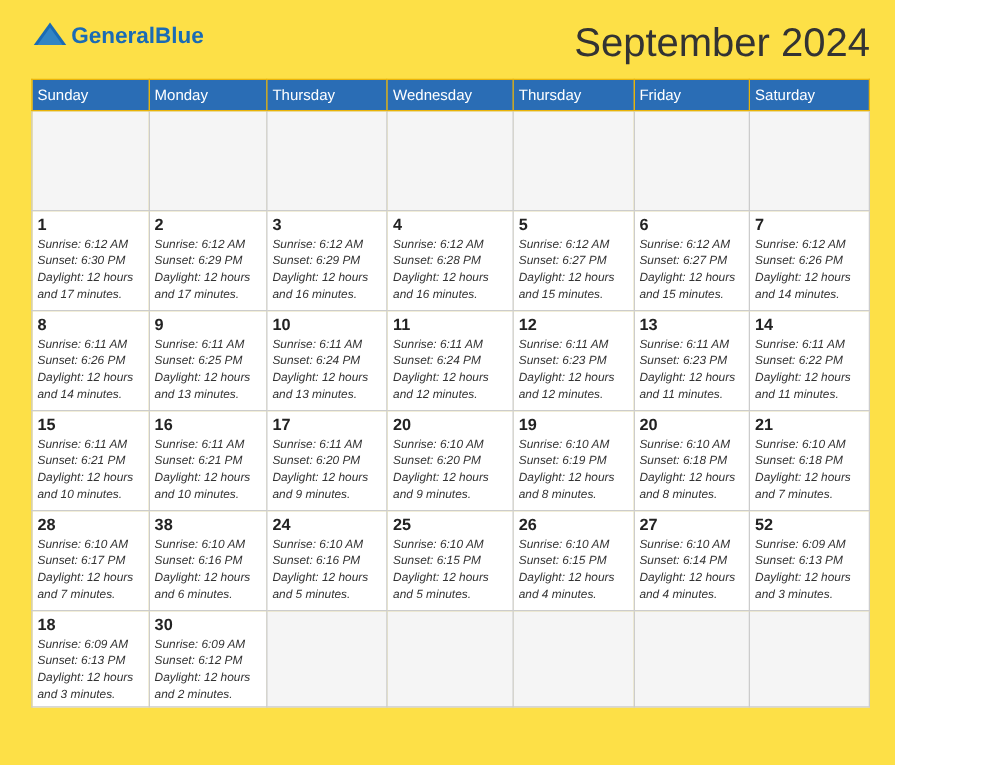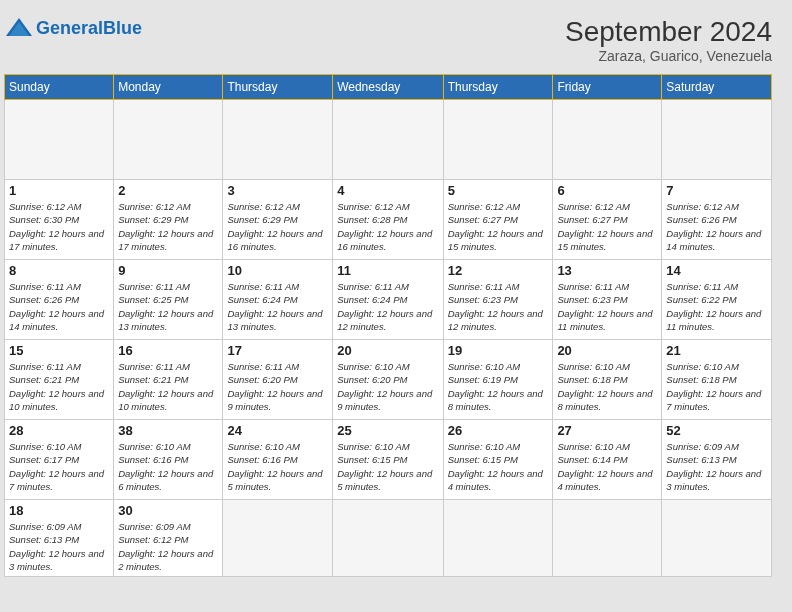--- a/index.html
+++ b/index.html
@@ -4,24 +4,24 @@
   <style>
     * { margin: 0; padding: 0; box-sizing: border-box; }
     body {
       font-family: Arial, sans-serif;
       background: #fff;
       width: 792px;
       height: 612px;
       overflow: hidden;
     }
     .page {
-      width: 792px;
+      width: 716px;
       height: 612px;
-      padding: 16px 20px 10px 4px;
-      background: #e5e5e5;
+      padding: 16px 20px 10px 25px;
+      background: #fde047;
     }
     .header {
       display: flex;
       align-items: flex-start;
       justify-content: space-between;
       margin-bottom: 10px;
     }
     .logo {
       display: flex;
       align-items: center;
@@ -36,21 +36,21 @@
     }
     .logo-icon {
       width: 30px;
       height: 24px;
       margin-right: 2px;
     }
     .title-block {
       text-align: right;
     }
     .month-title {
-      font-size: 28px;
+      font-size: 32px;
       font-weight: normal;
       color: #333;
     }
     .location {
       font-size: 14px;
       color: #555;
     }
     .calendar {
       width: 100%;
       border-collapse: collapse;
@@ -102,21 +102,20 @@
       <svg class="logo-icon" viewBox="0 0 30 24" xmlns="http://www.w3.org/2000/svg">
         <polygon points="15,2 28,20 2,20" fill="#1a6bb5"></polygon>
         <polygon points="15,6 25,20 5,20" fill="#4a9fd4" opacity="0.5"></polygon>
       </svg>
       <div class="logo-text">
         <span>General</span><span>Blue</span>
       </div>
     </div>
     <div class="title-block">
       <div class="month-title">September 2024</div>
-      <div class="location">Zaraza, Guarico, Venezuela</div>
     </div>
   </div>
 
   <table class="calendar">
     <thead>
       <tr>
         <th>Sunday</th>
         <th>Monday</th>
         <th>Thursday</th>
         <th>Wednesday</th>

